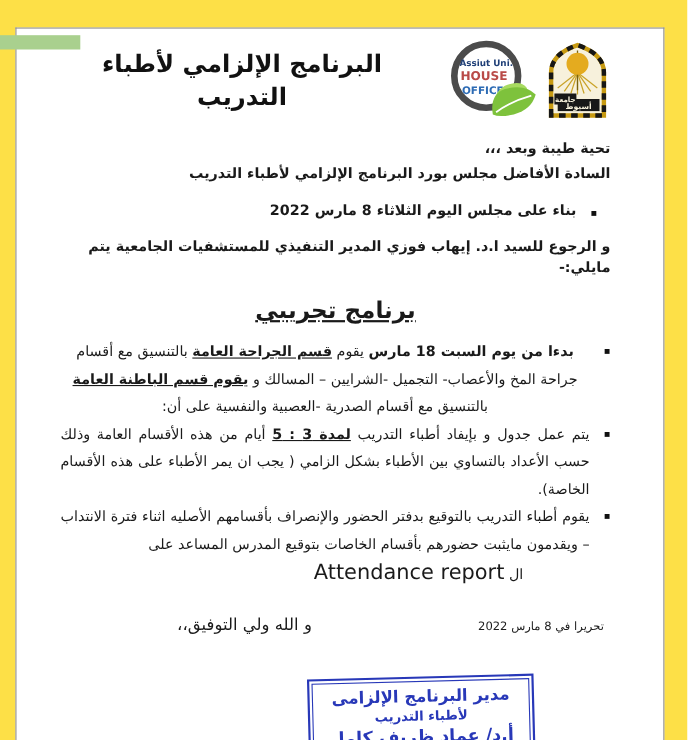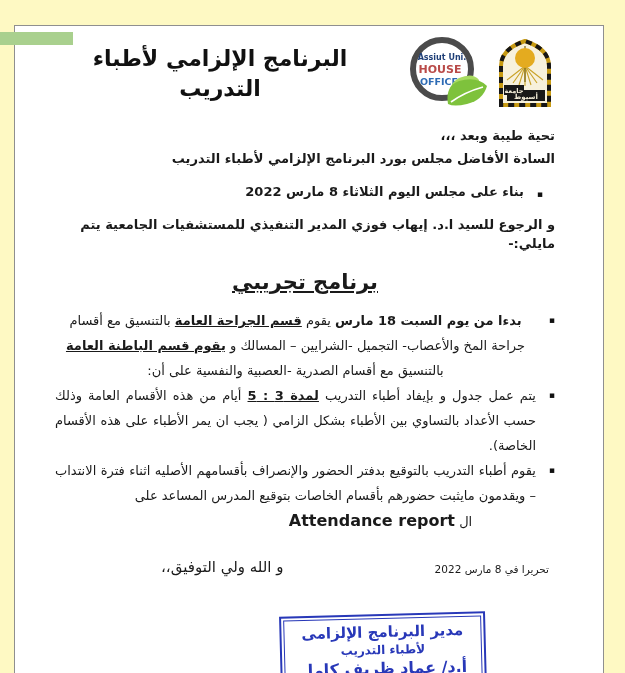--- a/index.html
+++ b/index.html
@@ -1,18 +1,18 @@
 <!DOCTYPE html>
 <html lang="ar"><head>
 <meta charset="utf-8">
 <style>
   html,body{margin:0;padding:0;background:#ffffff;}
   body{width:625px;height:673px;position:relative;overflow:hidden;
        font-family:"DejaVu Sans",sans-serif;color:#1a1a1a;}
-  .canvas{position:absolute;inset:0;background:#fef9c3;}
+  .canvas{position:absolute;inset:0;background:#fde047;}
 
   
   .page{position:absolute;left:14px;top:25px;width:590px;height:648px;
         border:1px solid #8f8f8f;border-bottom:none;box-sizing:border-box;
         background:#ffffff;}
   .page-content{direction:rtl;padding:8px 48px 0 40px;}
 
   
   .green-bar{position:absolute;left:0;top:32px;width:73px;height:13px;
              background:#a9d08e;z-index:5;}
@@ -36,21 +36,21 @@
   .bullet .marker{flex:0 0 12px;font-size:9px;line-height:25px;color:#111;}
   .bullet .btext{flex:1;}
   .intro-bullet{margin-top:14px;font-weight:bold;margin-right:12px;}
   .bullets-block{margin-top:15px;}
   .b1 .btext{text-align:center;}
   .b2 .btext{text-align:justify;}
   .b3 .btext{text-align:justify;}
   .bseg-b{font-weight:bold;}
   .bseg-bu{font-weight:bold;text-decoration:underline;}
   .attendance-line{text-align:center;position:relative;left:85px;line-height:25px;}
-  .attendance-line .en{font-weight:bold;font-size:16px;}
+  .attendance-line .en{font-weight:normal;font-size:19px;}
 
   
   .closing-row{position:relative;height:26px;margin-top:24px;}
   .closing{position:absolute;left:106px;top:0;font-size:15px;font-weight:normal;direction:rtl;}
   .issue-date{position:absolute;right:6px;top:5px;font-size:10.5px;direction:rtl;}
 
   
   .stamp{width:fit-content;margin:30px 69px 0 auto;direction:rtl;
          transform:rotate(-1.5deg);border:2px solid #2838b8;padding:2px;
          background:rgba(255,255,255,0);}

